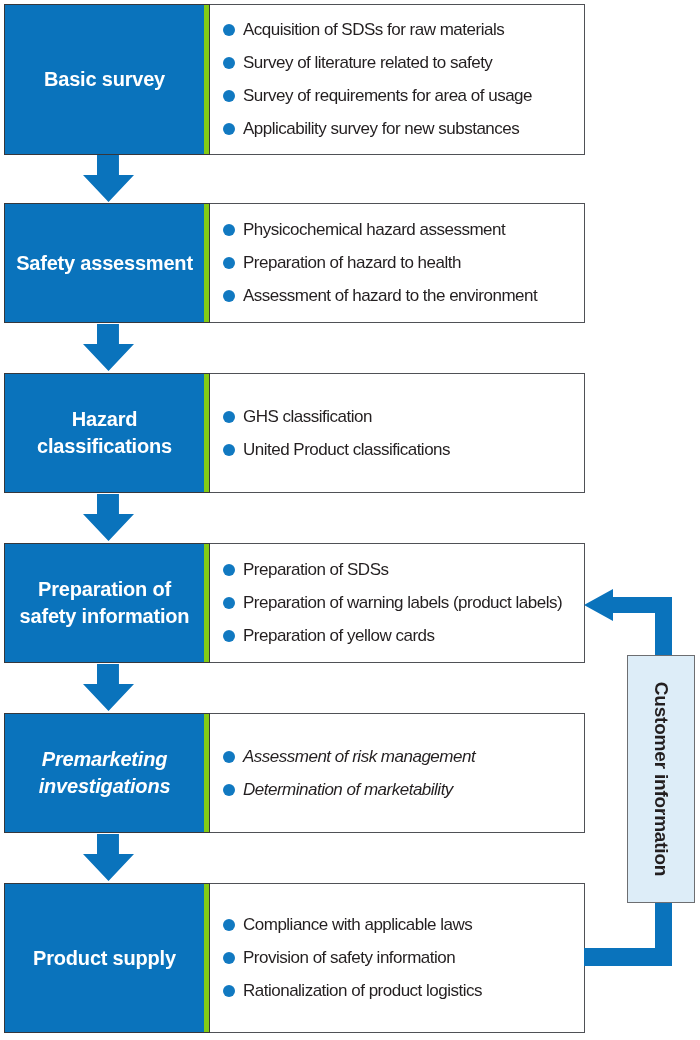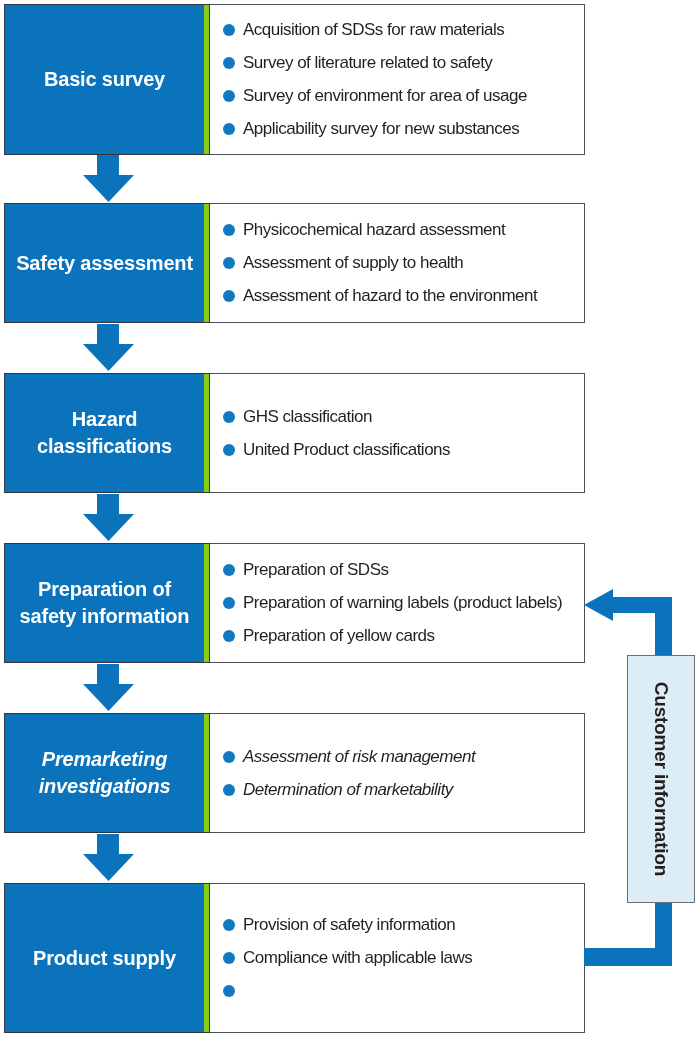--- a/index.html
+++ b/index.html
@@ -158,21 +158,21 @@
         <li>
             <span class="dot"></span>
             <span class="item-text">Acquisition of SDSs for raw materials</span>
           </li>
         <li>
             <span class="dot"></span>
             <span class="item-text">Survey of literature related to safety</span>
           </li>
         <li>
             <span class="dot"></span>
-            <span class="item-text">Survey of environment for area of usage</span>
+            <span class="item-text">Survey of requirements for area of usage</span>
           </li>
         <li>
             <span class="dot"></span>
             <span class="item-text">Applicability survey for new substances</span>
           </li>
       </ul>
     </div>
   </div>
 
   <div class="down-arrow da1"></div>
@@ -180,21 +180,21 @@
   <div class="row row2">
     <div class="stage-label">Safety assessment</div>
     <div class="stage-items">
       <ul>
         <li>
             <span class="dot"></span>
             <span class="item-text">Physicochemical hazard assessment</span>
           </li>
         <li>
             <span class="dot"></span>
-            <span class="item-text">Assessment of supply to health</span>
+            <span class="item-text">Preparation of hazard to health</span>
           </li>
         <li>
             <span class="dot"></span>
             <span class="item-text">Assessment of hazard to the environment</span>
           </li>
       </ul>
     </div>
   </div>
 
   <div class="down-arrow da2"></div>
@@ -259,28 +259,29 @@
   </div>
 
   <div class="down-arrow da5"></div>
 
   <div class="row row6">
     <div class="stage-label">Product supply</div>
     <div class="stage-items">
       <ul>
         <li>
             <span class="dot"></span>
+            <span class="item-text">Compliance with applicable laws</span>
+          </li>
+        <li>
+            <span class="dot"></span>
             <span class="item-text">Provision of safety information</span>
           </li>
         <li>
             <span class="dot"></span>
-            <span class="item-text">Compliance with applicable laws</span>
-          </li>
-        <li>
-            <span class="dot"></span>
+            <span class="item-text">Rationalization of product logistics</span>
           </li>
       </ul>
     </div>
   </div>
 
   <div class="fb-vert"></div>
   <div class="fb-top"></div>
   <div class="fb-head"></div>
   <div class="fb-bottom"></div>
 

